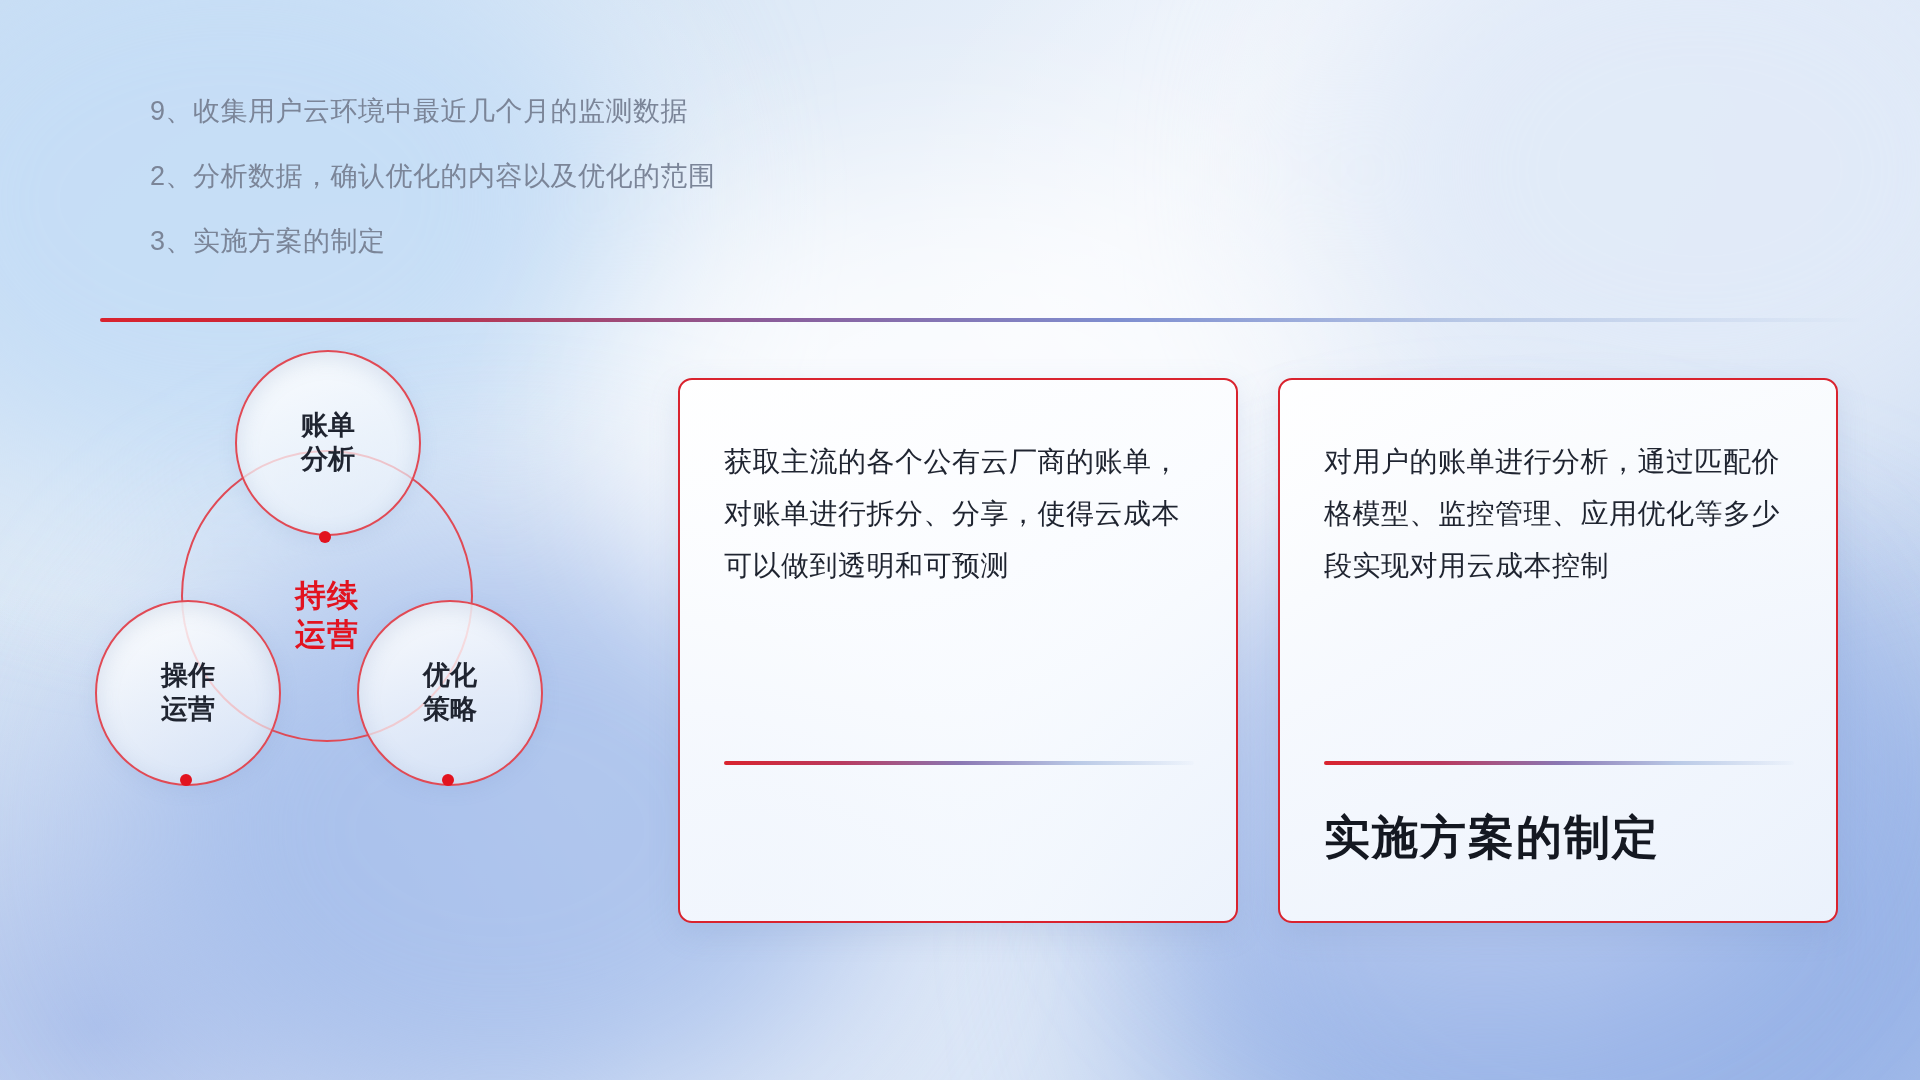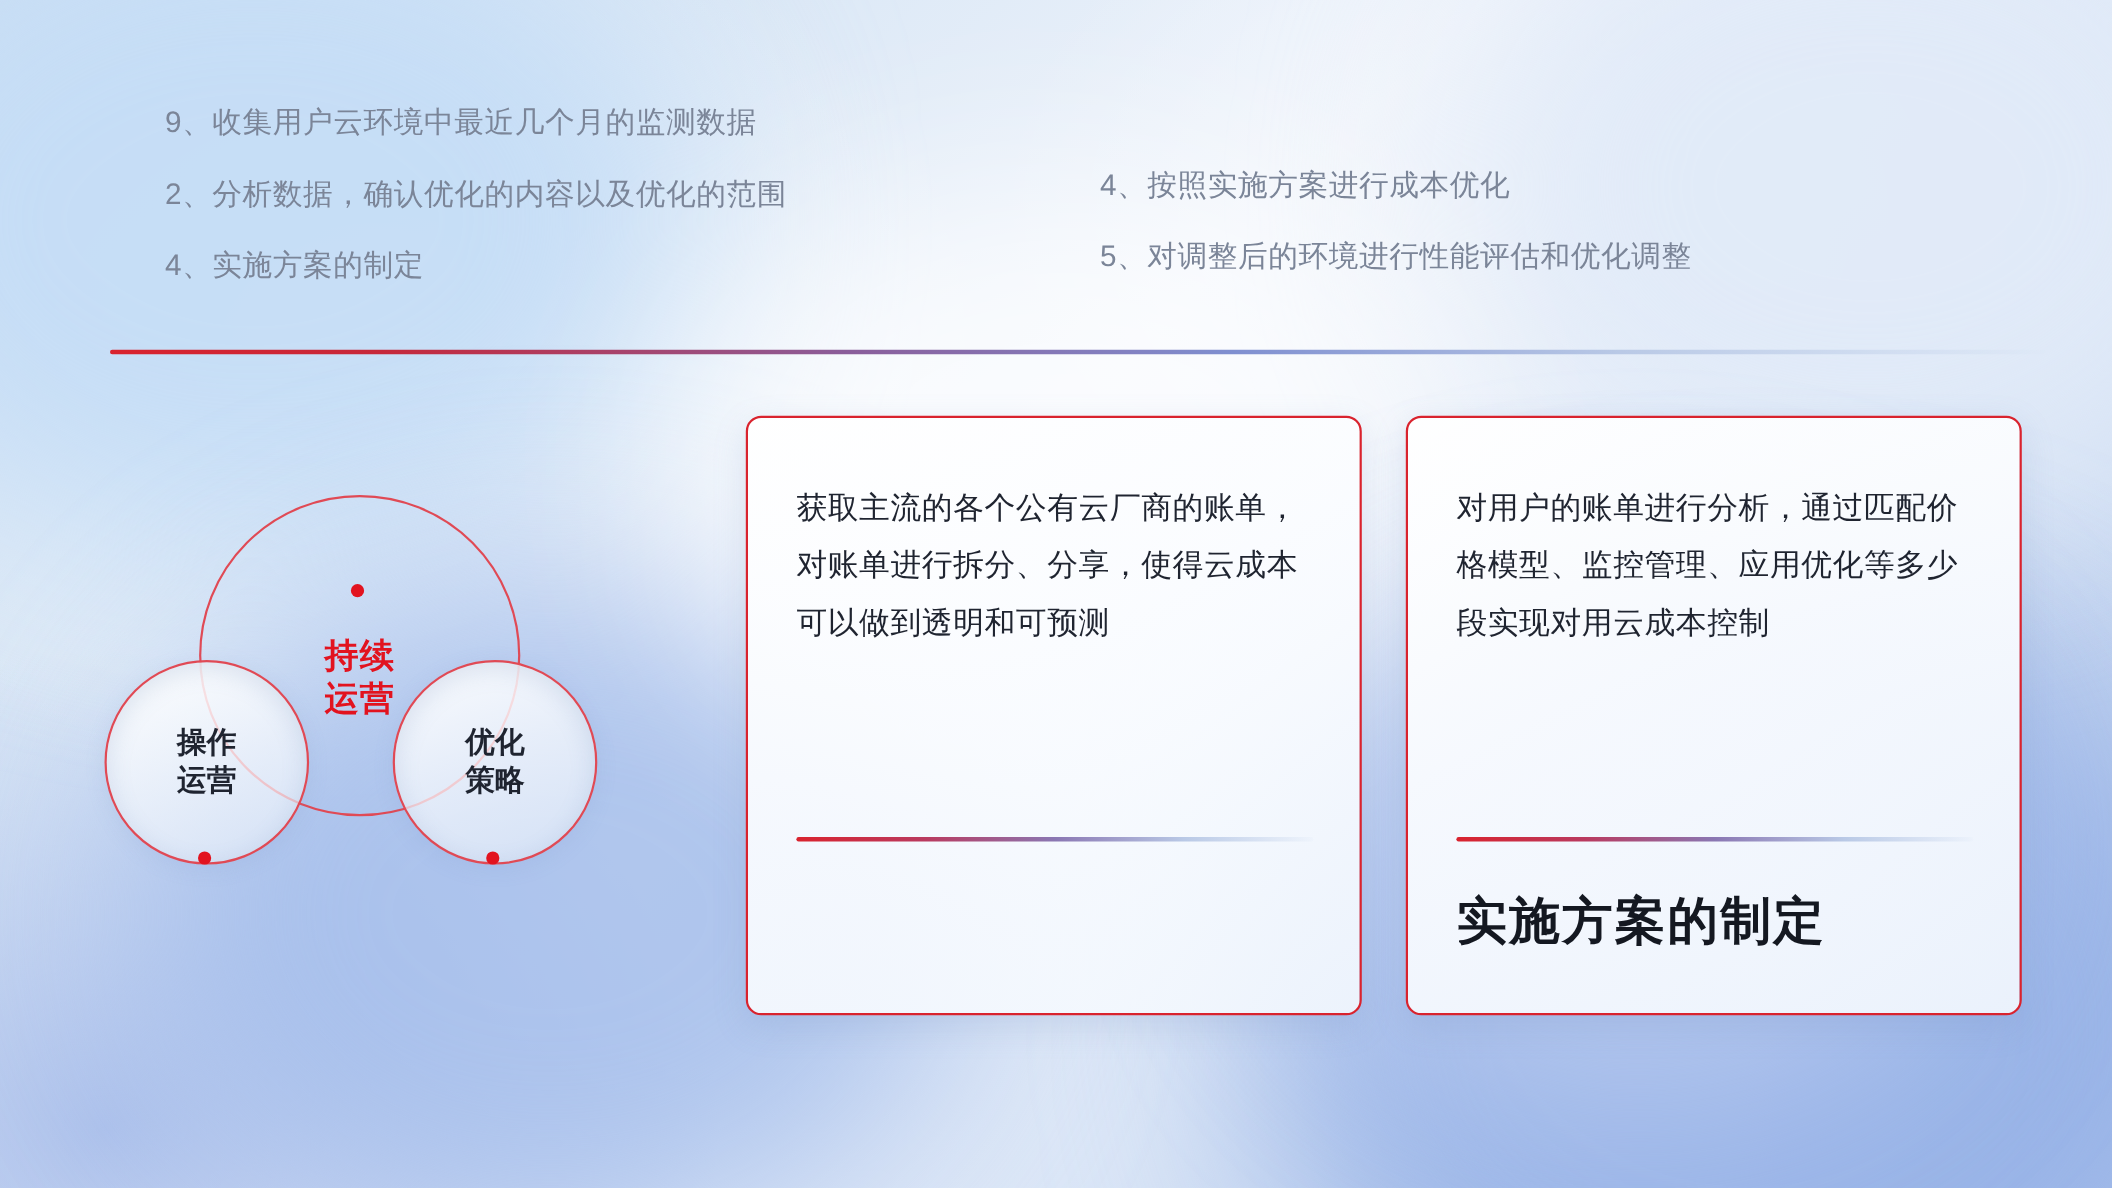--- a/index.html
+++ b/index.html
@@ -172,38 +172,40 @@
   <div class="blob b1"></div>
   <div class="blob b2"></div>
   <div class="blob b3"></div>
   <div class="blob b4"></div>
   <div class="blob b5"></div>
   <div class="blob b6"></div>
 
   <div class="list list-left">
     <div class="list-item">9、收集用户云环境中最近几个月的监测数据</div>
     <div class="list-item">2、分析数据，确认优化的内容以及优化的范围</div>
-    <div class="list-item">4、实施方案的制定</div>
-  </div>
-
-  <div class="list list-right">
-    <div class="list-item">4、按照实施方案进行成本优化</div>
-    <div class="list-item">5、对调整后的环境进行性能评估和优化调整</div>
-  </div>
+    <div class="list-item">3、实施方案的制定</div>
+  </div>
+
 
   <div class="divider"></div>
 
   <div class="venn">
     <div class="c-center">
       <div class="label">
         <span>持续</span><br>
         <span>运营</span>
       </div>
     </div>
 
+    <div class="circle c-top">
+      <div class="label">
+        <span>账单</span><br>
+        <span>分析</span>
+      </div>
+    </div>
 
     <div class="circle c-left">
       <div class="label">
         <span>操作</span><br>
         <span>运营</span>
       </div>
     </div>
 
     <div class="circle c-right">
       <div class="label">

